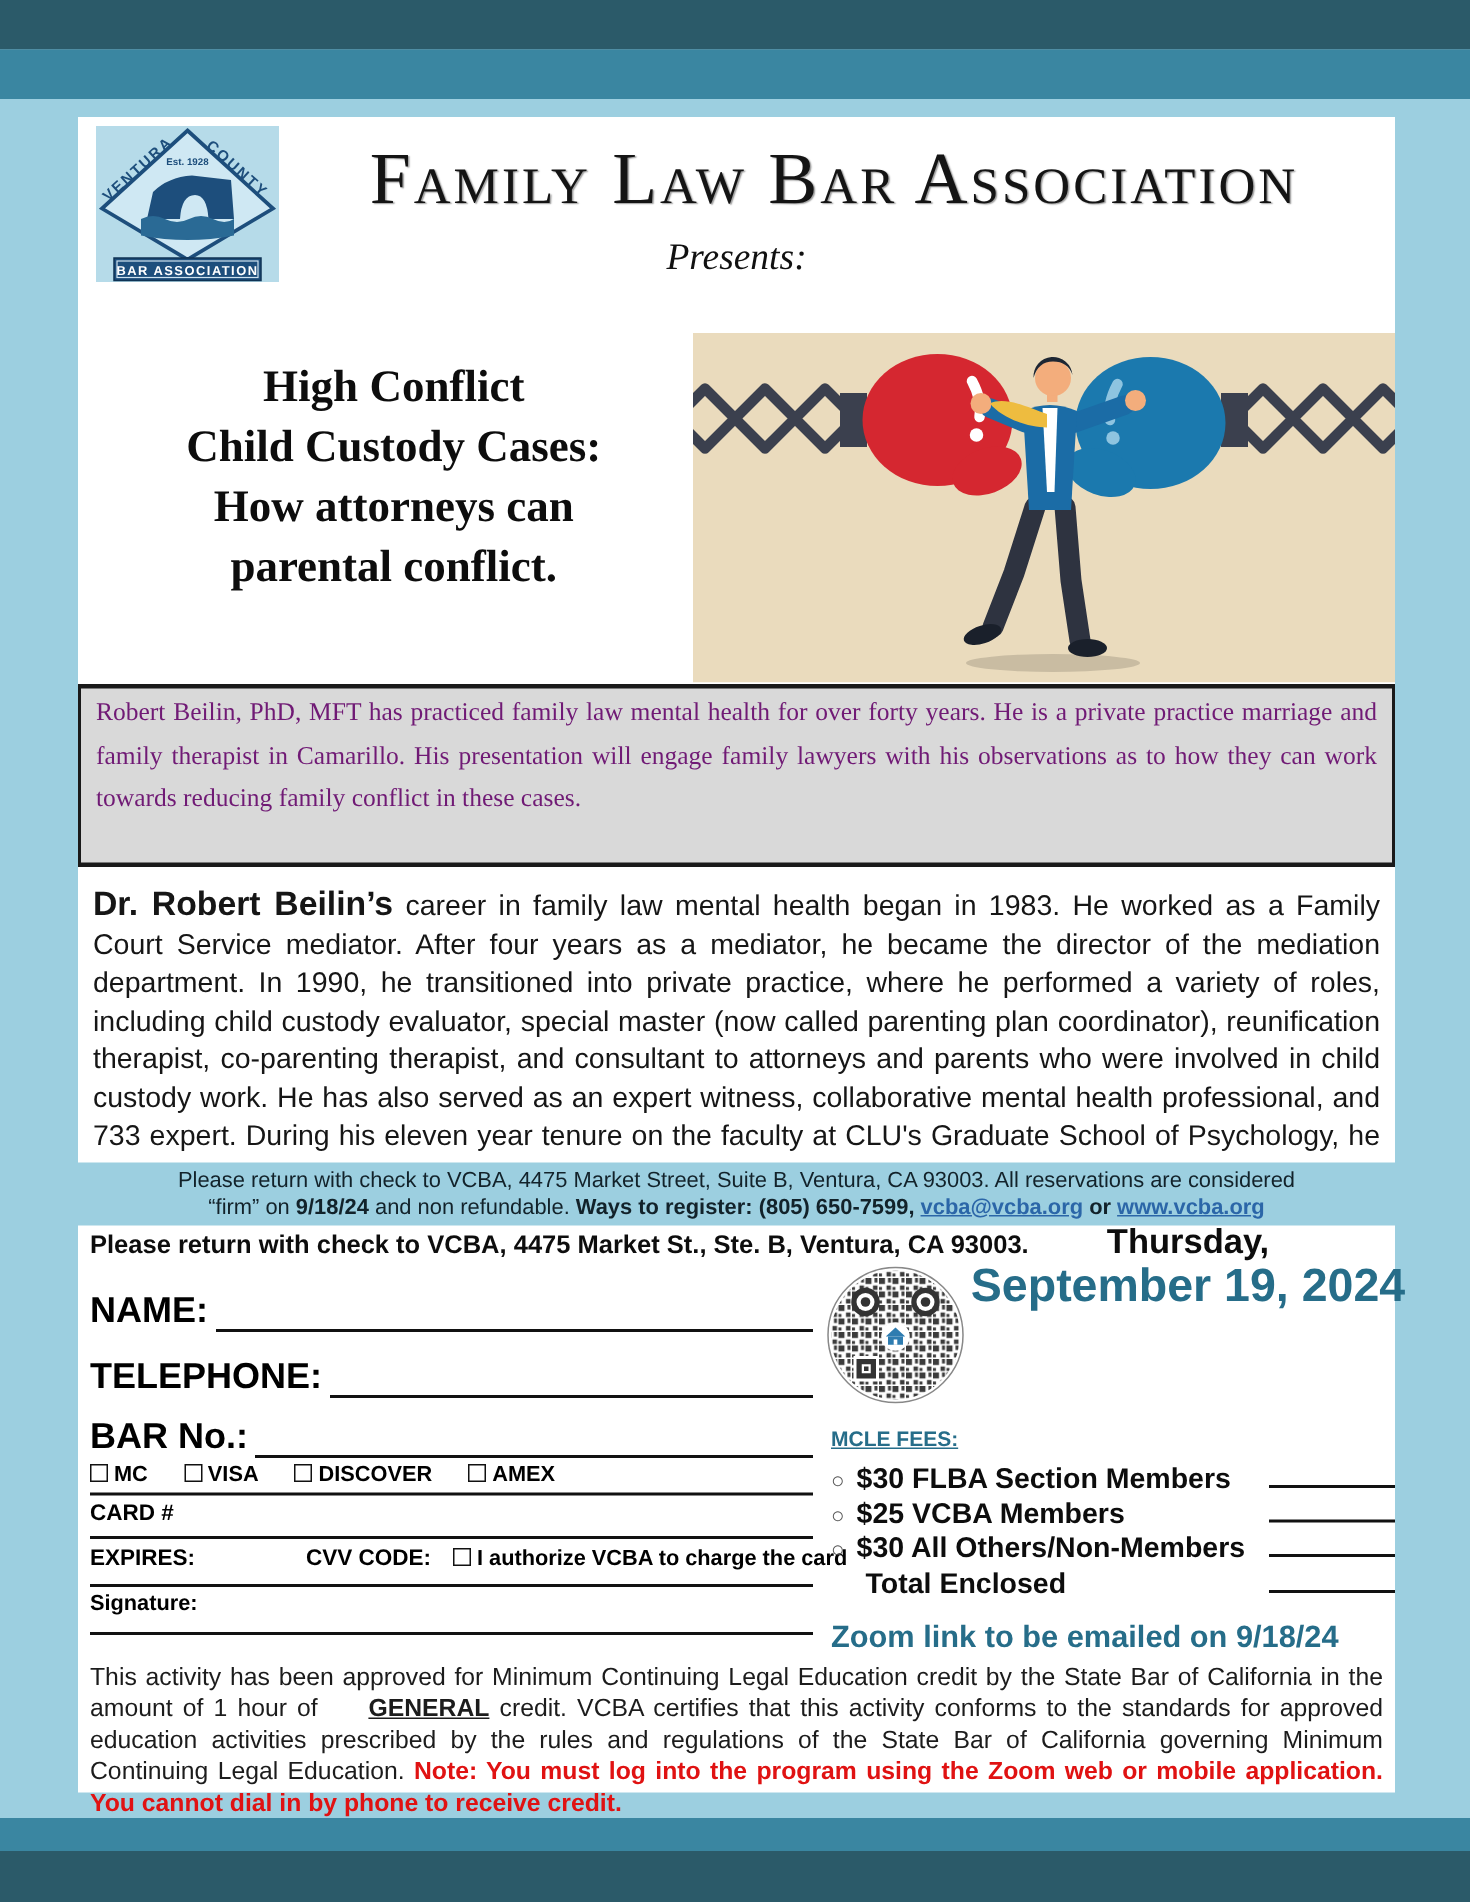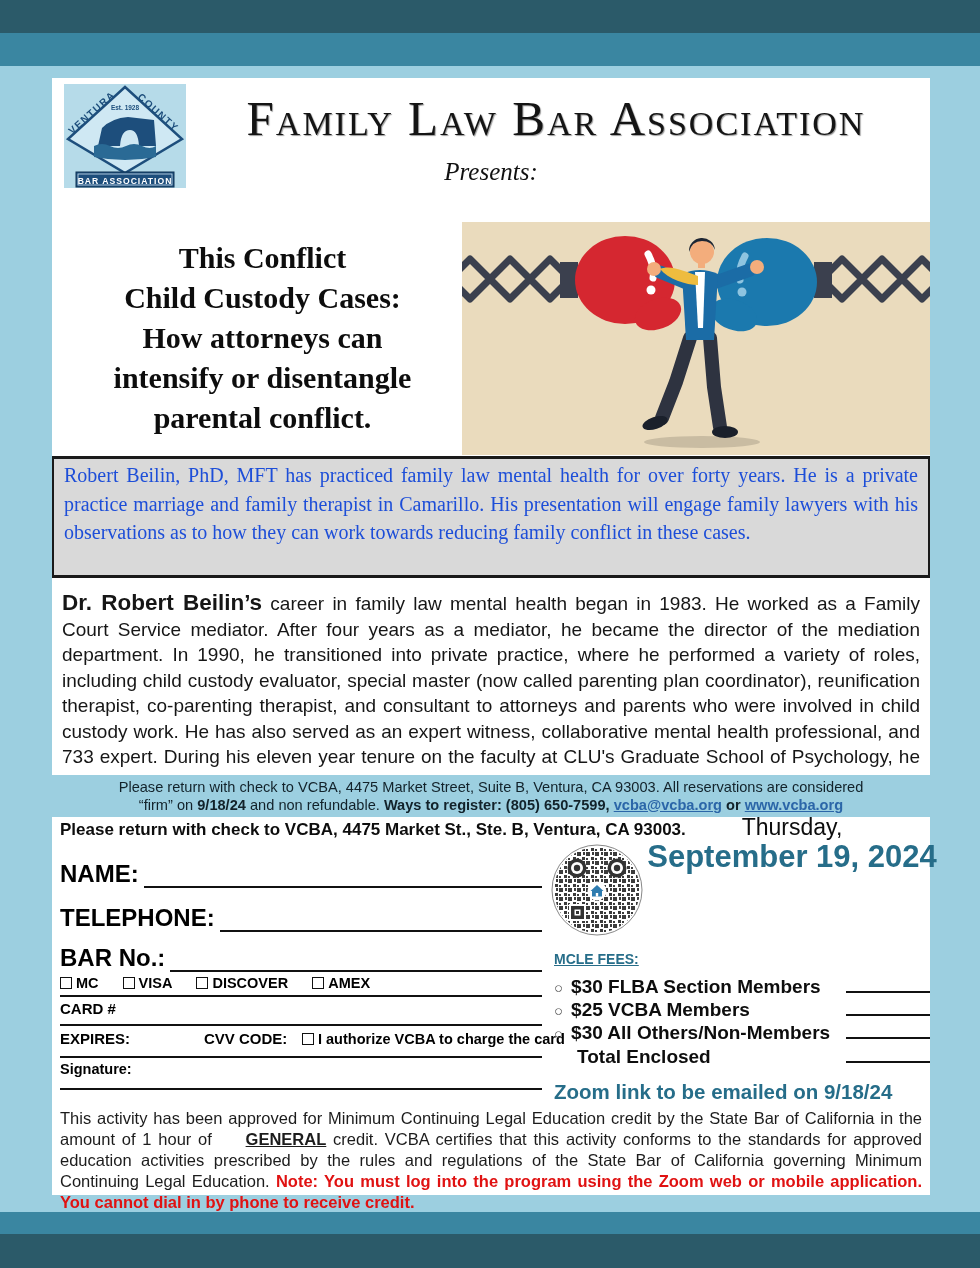--- a/index.html
+++ b/index.html
@@ -23,22 +23,22 @@
       font-family:"Liberation Serif", serif; font-style:italic; font-size:25px; color:#111; }
 
   
   .event-title { left:8px; top:160px; width:405px; text-align:center;
       font-family:"Liberation Serif", serif; font-weight:bold; font-size:30px; line-height:40px; color:#0d0d0d; }
   .illus { left:410px; top:144px; width:468px; height:233px; }
 
   
   .intro-box { left:0; top:378px; width:878px; height:122px; background:#d9d9d9;
       border:2px solid #1a1a1a; border-top-width:3px; border-bottom-width:3px;
-      padding:2px 10px; font-family:"Liberation Serif", serif; font-size:20px;
-      line-height:28.5px; text-align:justify; color:#1d4ed8; }
+      padding:2px 10px; font-family:"Liberation Serif", serif; font-size:17px;
+      line-height:28.5px; text-align:justify; color:#701a75; }
 
   
   .bio { left:10px; top:512px; width:858px; font-size:19px; line-height:25.5px;
       text-align:justify; color:#161616; }
   .bio b.lead { font-size:22.5px; }
 
   
   .band-note { left:0; top:697px; width:878px; height:42px; background:#9ccfe0;
       text-align:center; font-size:14.6px; line-height:17.5px; color:#12222a; padding-top:4px; }
   .band-note a { color:#2b66a8; font-weight:bold; text-decoration:underline; }
@@ -49,21 +49,21 @@
   .frow .lbl { font-size:24px; font-weight:bold; white-space:nowrap; }
   .fill { flex:1; border-bottom:2px solid #111; height:20px; margin-left:5px; }
   .hline { left:8px; width:482px; border-top:2px solid #111; height:0; }
   .cards-row { left:8px; top:896px; width:482px; display:flex; gap:24px; align-items:center; }
   .cb { display:inline-block; width:12px; height:12px; border:1.7px solid #111;
         margin-right:4px; vertical-align:-1px; background:#fff; }
   .cb-lbl { font-size:14.5px; font-weight:bold; }
   .small-lbl { font-size:15px; font-weight:bold; }
 
   
-  .thursday { left:570px; top:736px; width:340px; text-align:center; font-size:23px; font-weight:normal; color:#0d0d0d;}
+  .thursday { left:570px; top:736px; width:340px; text-align:center; font-size:23px; font-weight:bold; color:#0d0d0d;}
   .date { left:570px; top:761px; width:340px; text-align:center; font-size:31px; font-weight:bold; color:#266d89; }
   .time { left:570px; top:798px; width:340px; text-align:center; font-size:24px; font-weight:bold; color:#0d0d0d; }
   .webinar { left:570px; top:827px; width:340px; text-align:center; font-size:18px; font-weight:bold; color:#0d0d0d; }
   .qr { left:498px; top:765px; width:94px; height:94px; }
 
   .mcle-h { left:502px; top:873px; font-size:14px; font-weight:bold; color:#266d89; text-decoration:underline; }
   .fee-row { left:502px; width:376px; display:flex; align-items:baseline; height:23px; }
   .fee-bullet { color:#555; font-size:15px; margin-right:8px; }
   .fee-lbl { font-size:19px; font-weight:bold; color:#0d0d0d; }
   .fee-line { margin-left:auto; width:84px; border-bottom:2px solid #111; height:16px; }
@@ -96,24 +96,23 @@
     <path d="M30,62 q8,-4 16,0 q8,4 16,0 q8,-4 16,0 q8,4 14,0 L92,73 Q61,79 30,73 Z" fill="#2a6a95"></path>
     <rect x="12" y="88" width="98" height="15" fill="#1d4e7c" stroke="#0f3354" stroke-width="1"></rect>
     <rect x="14" y="90" width="94" height="11" fill="none" stroke="#cfe3f0" stroke-width="0.8"></rect>
     <text x="61" y="99.5" text-anchor="middle" font-size="8.6" font-weight="bold" letter-spacing="1" fill="#ffffff">BAR ASSOCIATION</text>
   </svg>
 
   <div class="abs hdr-title">Family Law Bar Association</div>
   <div class="abs presents">Presents:</div>
 
   <div class="abs event-title">
-    <div>This Conflict</div>
+    <div>High Conflict</div>
     <div>Child Custody Cases:</div>
     <div>How attorneys can</div>
-    <div>intensify or disentangle</div>
     <div>parental conflict.</div>
   </div>
 
   <svg class="abs illus" viewBox="0 0 468 233">
     <rect width="468" height="233" fill="#eadbbd"></rect>
     <g stroke="#3b404e" stroke-width="7" fill="none" stroke-linejoin="round">
       <path d="M-12 57 L8 37 L28 57 L8 77 Z M28 57 L48 37 L68 57 L48 77 Z M68 57 L88 37 L108 57 L88 77 Z"></path>
     </g>
     <rect x="98" y="40" width="18" height="36" fill="#3b404e"></rect>
     <g>

